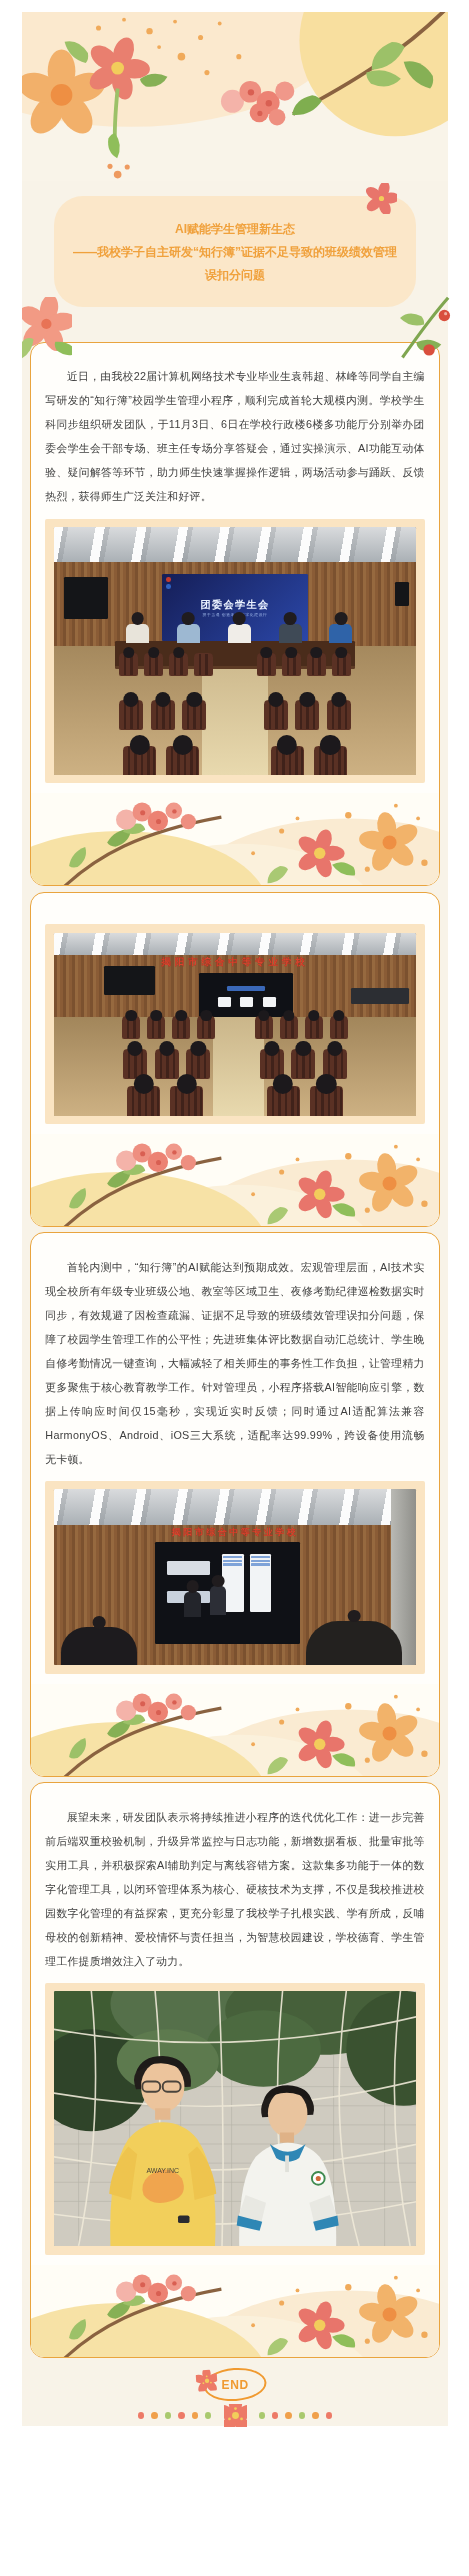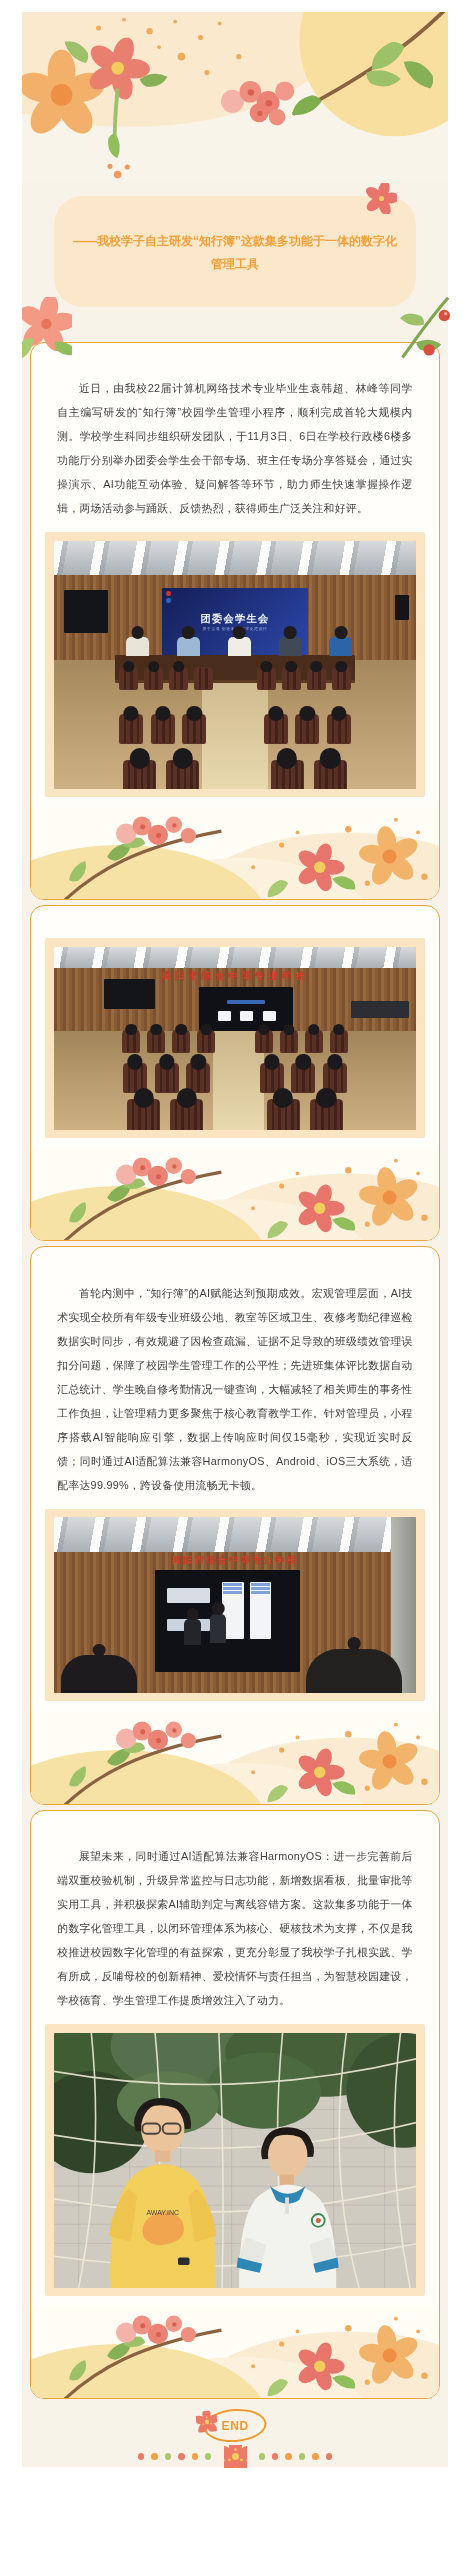--- a/index.html
+++ b/index.html
@@ -15,21 +15,21 @@
     display:flex;flex-direction:column;justify-content:center;text-align:center;}
   .title-line{color:#F0A13C;font-weight:bold;font-size:12px;line-height:23px;}
   .banner-flower{position:absolute;top:-12.7px;right:19px;width:31px;height:31px;}
   
   .deco-row{position:relative;height:35px;}
   .deco-left{position:absolute;left:0px;top:-10.2px;width:50px;height:64px;}
   .deco-right{position:absolute;right:-3.8px;top:-12.7px;width:61px;height:66px;}
   
   .card{margin:0 8.3px 5.1px;background:#FFFEFB;border:1px solid #E9A43E;border-radius:14px;overflow:hidden;}
   .card-body{padding:21.7px 14px 0;}
-  .para{font-size:10.8px;line-height:24px;color:#3E3E3E;text-align:justify;text-indent:2em;margin:12px;
+  .para{font-size:10.8px;line-height:24px;color:#3E3E3E;text-align:justify;text-indent:2em;margin:0;
     letter-spacing:0.3px;}
   .photo-frame{margin:10.2px 0 0;background:#FAE4C2;padding:8.3px;border-radius:1.9px;}
   .photo{position:relative;overflow:hidden;border-radius:1.3px;background:#9a8a74;}
   .band{height:92px;margin-top:10.2px;}
   .band svg{display:block;width:100%;height:100%;}
   
   .ceiling{position:absolute;left:0;right:0;top:0;background:linear-gradient(#d9dbdd,#aab0b5);}
   .ceiling::before{content:"";position:absolute;inset:0;
     background:repeating-linear-gradient(100deg,rgba(255,255,255,.95) 0 9px,rgba(120,125,130,.25) 9px 14px,transparent 14px 41px);}
   .wood{position:absolute;left:0;right:0;
@@ -179,21 +179,22 @@
         <circle cx="215" cy="55" r="3" fill="#F0AA5A"></circle>
           <circle cx="340" cy="70" r="4" fill="#F0AA5A"></circle>
         <circle cx="150" cy="255" r="6" fill="#EE9A5F"></circle>
           <circle cx="165" cy="243" r="4" fill="#EE9A5F"></circle>
         <circle cx="138" cy="242" r="4" fill="#EE9A5F"></circle>
       </svg>
     </div>
 
     <div class="title-wrap">
       <div class="title-banner">
-        <div class="title-line">——我校学子自主研发“知行簿”这款集多功能于一体的数字化管理工具</div>
+        <div class="title-line">AI赋能学生管理新生态</div>
+        <div class="title-line">——我校学子自主研发“知行簿”证据不足导致的班级绩效管理误扣分问题</div>
       </div>
       <svg class="banner-flower" viewBox="-30 -30 60 60">
         <use href="#petals" fill="#E8756B" transform="scale(0.75) rotate(15)"></use>
         <circle cx="0" cy="0" r="5" fill="#F2CD5B"></circle>
       </svg>
     </div>
 
     <div class="deco-row">
       <svg class="deco-left" viewBox="0 0 78 100">
         <use href="#petals" fill="#F29A84" transform="translate(38,42) rotate(10)"></use>
@@ -375,21 +376,21 @@
       </div>
       <div class="band">
         <svg viewBox="0 0 642 145" preserveAspectRatio="none">
             <use href="#bandart"></use>
           </svg>
       </div>
     </div>
 
     <div class="card">
       <div class="card-body">
-        <p class="para">展望未来，同时通过AI适配算法兼容HarmonyOS：进一步完善前后端双重校验机制，升级异常监控与日志功能，新增数据看板、批量审批等实用工具，并积极探索AI辅助判定与离线容错方案。这款集多功能于一体的数字化管理工具，以闭环管理体系为核心、硬核技术为支撑，不仅是我校推进校园数字化管理的有益探索，更充分彰显了我校学子扎根实践、学有所成，反哺母校的创新精神、爱校情怀与责任担当，为智慧校园建设，学校德育、学生管理工作提质增效注入了动力。</p>
+        <p class="para">展望未来，研发团队表示将持续推进小程序的迭代优化工作：进一步完善前后端双重校验机制，升级异常监控与日志功能，新增数据看板、批量审批等实用工具，并积极探索AI辅助判定与离线容错方案。这款集多功能于一体的数字化管理工具，以闭环管理体系为核心、硬核技术为支撑，不仅是我校推进校园数字化管理的有益探索，更充分彰显了我校学子扎根实践、学有所成，反哺母校的创新精神、爱校情怀与责任担当，为智慧校园建设，学校德育、学生管理工作提质增效注入了动力。</p>
         <div class="photo-frame">
           <div class="photo outdoor" style="height:255px">
             <svg viewBox="0 0 572 400" preserveAspectRatio="xMidYMid slice" style="position:absolute;inset:0;width:100%;height:100%">
               <rect width="572" height="400" fill="#cfcbc0"></rect>
               <g stroke="#b7b3a8" stroke-width="1">
                 <line x1="0" y1="120" x2="572" y2="120"></line>
                   <line x1="0" y1="150" x2="572" y2="150"></line>
                 <line x1="0" y1="180" x2="572" y2="180"></line>
                   <line x1="0" y1="210" x2="572" y2="210"></line>
                 <line x1="0" y1="240" x2="572" y2="240"></line>

